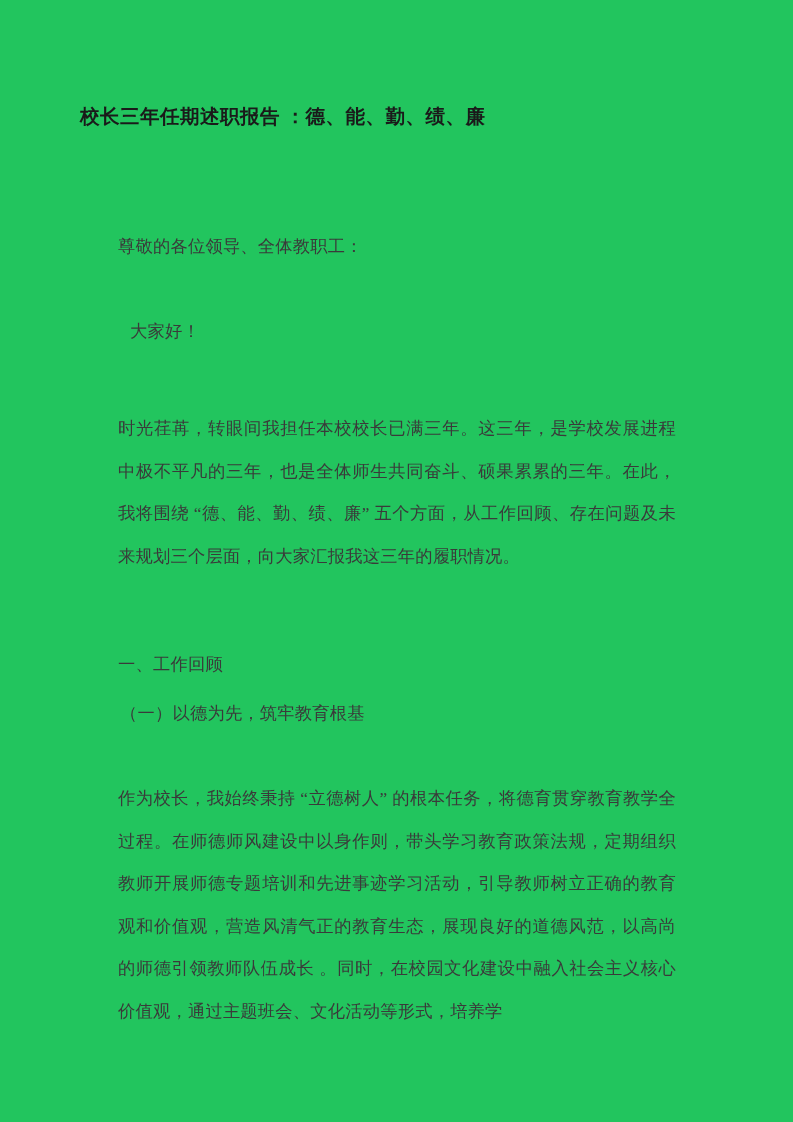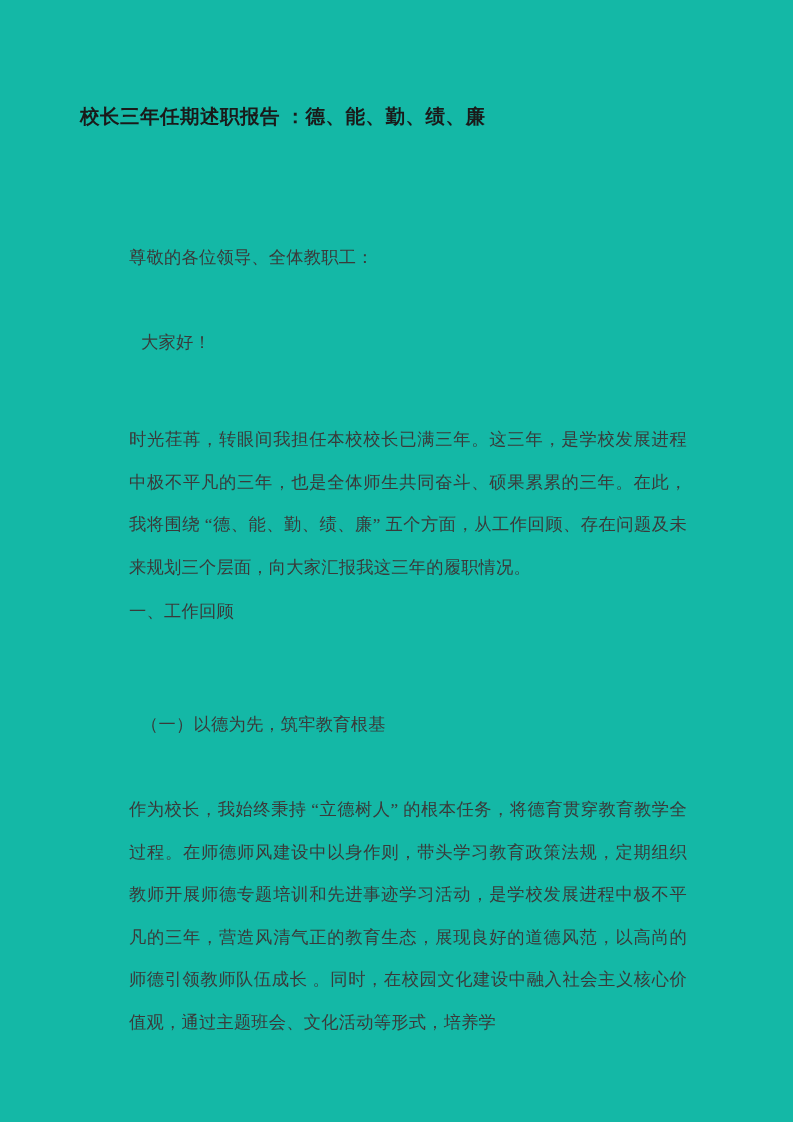--- a/index.html
+++ b/index.html
@@ -10,21 +10,21 @@
   body {
     width: 793px;
     height: 1122px;
     font-family: "Liberation Serif", "DejaVu Serif", serif;
     overflow: hidden;
   }
   .page {
     position: relative;
     width: 793px;
     height: 1122px;
-    background: #14b8a6;
+    background: #22c55e;
     box-sizing: border-box;
     font-family: Liberation Serif, serif;
   }
   .content {
     position: absolute;
     left: 118px;
     top: 0;
     width: 558px;
   }
   .doc-title {
@@ -36,21 +36,21 @@
     padding: 0;
     position: absolute;
     left: 80px;
     top: 103px;
     white-space: nowrap;
   }
   .para {
     font-size: 17.3px;
     color: #3a3a3a;
     line-height: 42.5px;
-    margin: 11px;
+    margin: 0;
     text-align: justify;
     text-justify: inter-ideograph;
     letter-spacing: 0.2px;
   }
   .salutation {
     position: absolute;
     left: 0;
     top: 226px;
     width: 558px;
   }
@@ -62,26 +62,26 @@
   }
   .intro {
     position: absolute;
     left: 0;
     top: 408px;
     width: 558px;
   }
   .heading-1 {
     position: absolute;
     left: 0;
-    top: 580px;
+    top: 644px;
     width: 558px;
   }
   .heading-2 {
     position: absolute;
-    left: 12px;
+    left: 2px;
     top: 693px;
     width: 558px;
   }
   .section-body {
     position: absolute;
     left: 0;
     top: 778px;
     width: 558px;
   }
 </style>
@@ -97,17 +97,17 @@
     <p class="para salutation">尊敬的各位领导、全体教职工：</p>
 
     <p class="para greeting">大家好！</p>
 
     <p class="para intro">时光荏苒，转眼间我担任本校校长已满三年。这三年，是学校发展进程中极不平凡的三年，也是全体师生共同奋斗、硕果累累的三年。在此，我将围绕 “德、能、勤、绩、廉” 五个方面，从工作回顾、存在问题及未来规划三个层面，向大家汇报我这三年的履职情况。</p>
 
     <p class="para heading-1">一、工作回顾</p>
 
     <p class="para heading-2">（一）以德为先，筑牢教育根基</p>
 
-    <p class="para section-body">作为校长，我始终秉持 “立德树人” 的根本任务，将德育贯穿教育教学全过程。在师德师风建设中以身作则，带头学习教育政策法规，定期组织教师开展师德专题培训和先进事迹学习活动，是学校发展进程中极不平凡的三年，营造风清气正的教育生态，展现良好的道德风范，以高尚的师德引领教师队伍成长 。同时，在校园文化建设中融入社会主义核心价值观，通过主题班会、文化活动等形式，培养学</p>
+    <p class="para section-body">作为校长，我始终秉持 “立德树人” 的根本任务，将德育贯穿教育教学全过程。在师德师风建设中以身作则，带头学习教育政策法规，定期组织教师开展师德专题培训和先进事迹学习活动，引导教师树立正确的教育观和价值观，营造风清气正的教育生态，展现良好的道德风范，以高尚的师德引领教师队伍成长 。同时，在校园文化建设中融入社会主义核心价值观，通过主题班会、文化活动等形式，培养学</p>
 
   </div>
 
 </div>
 
 </body></html>

